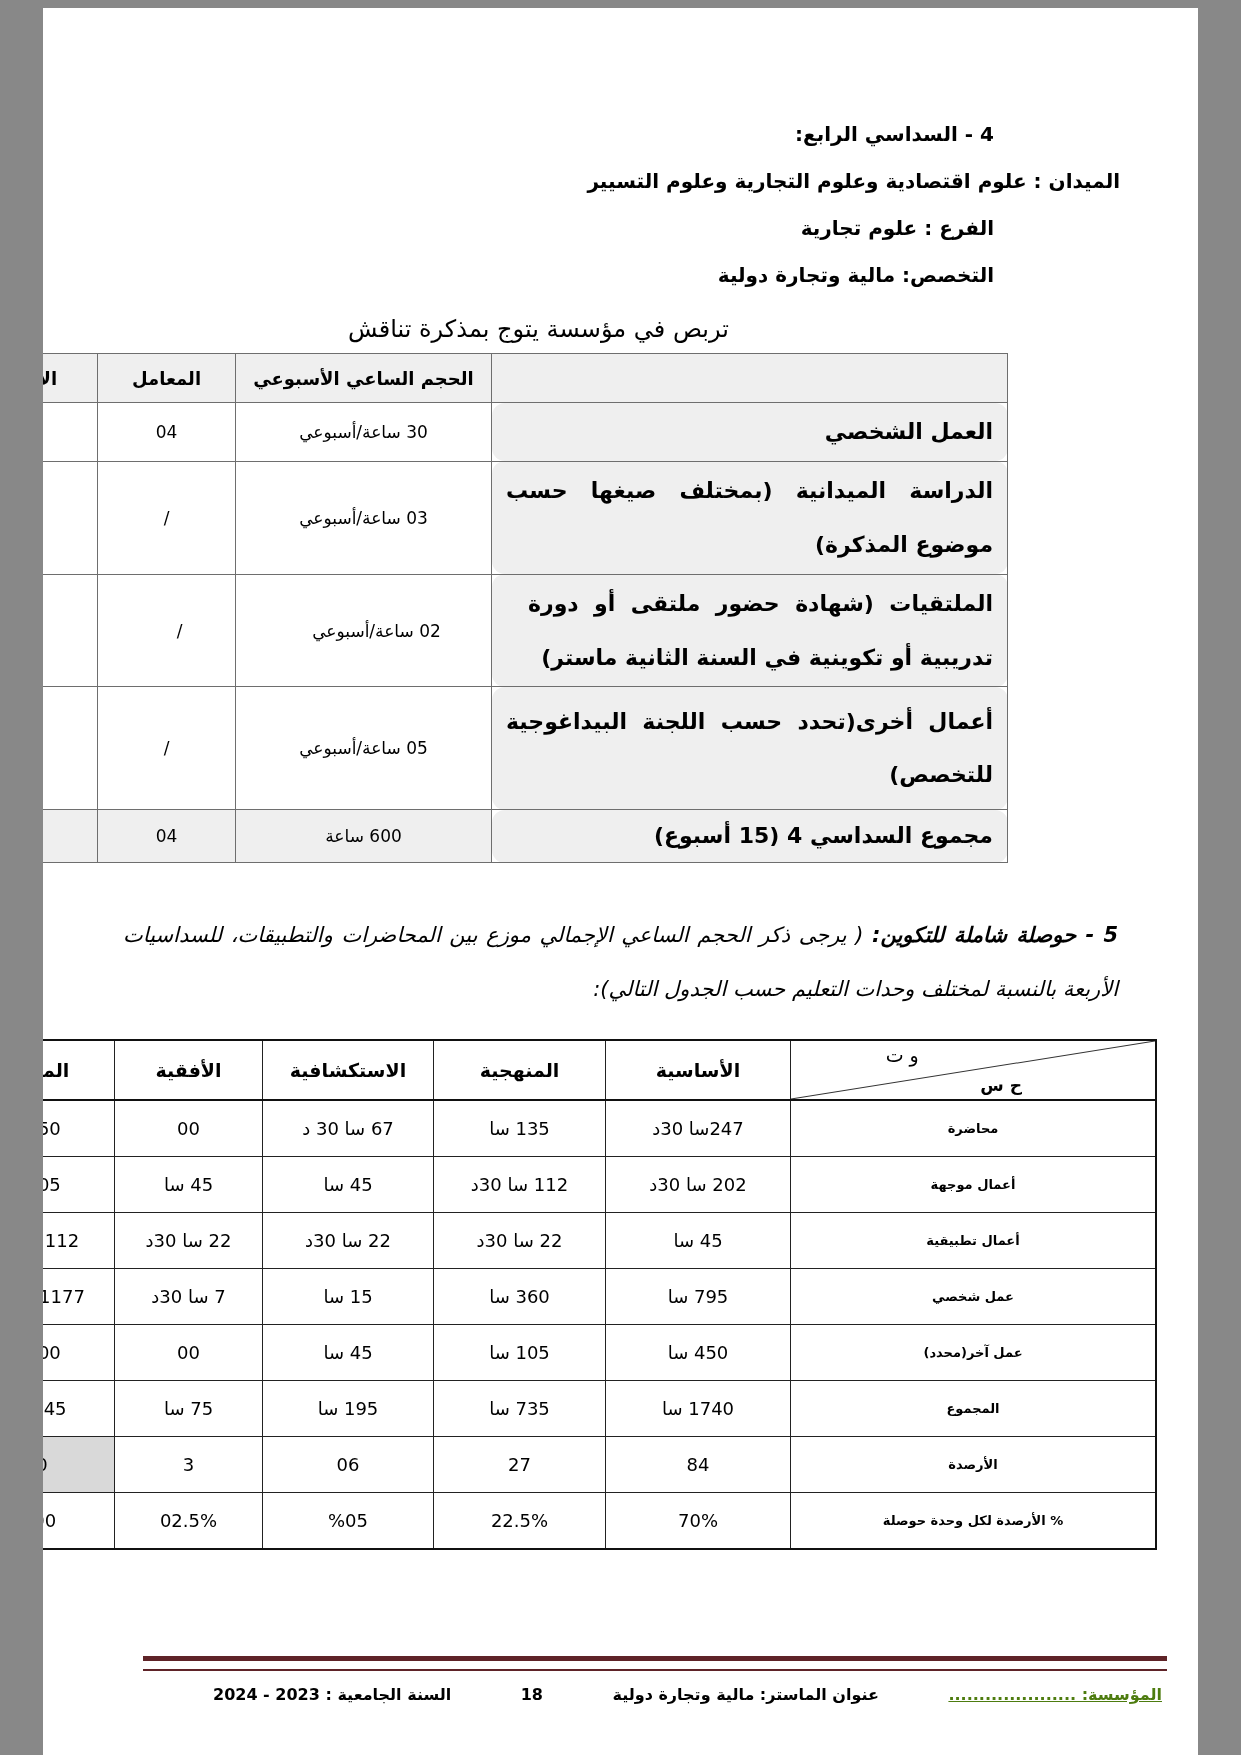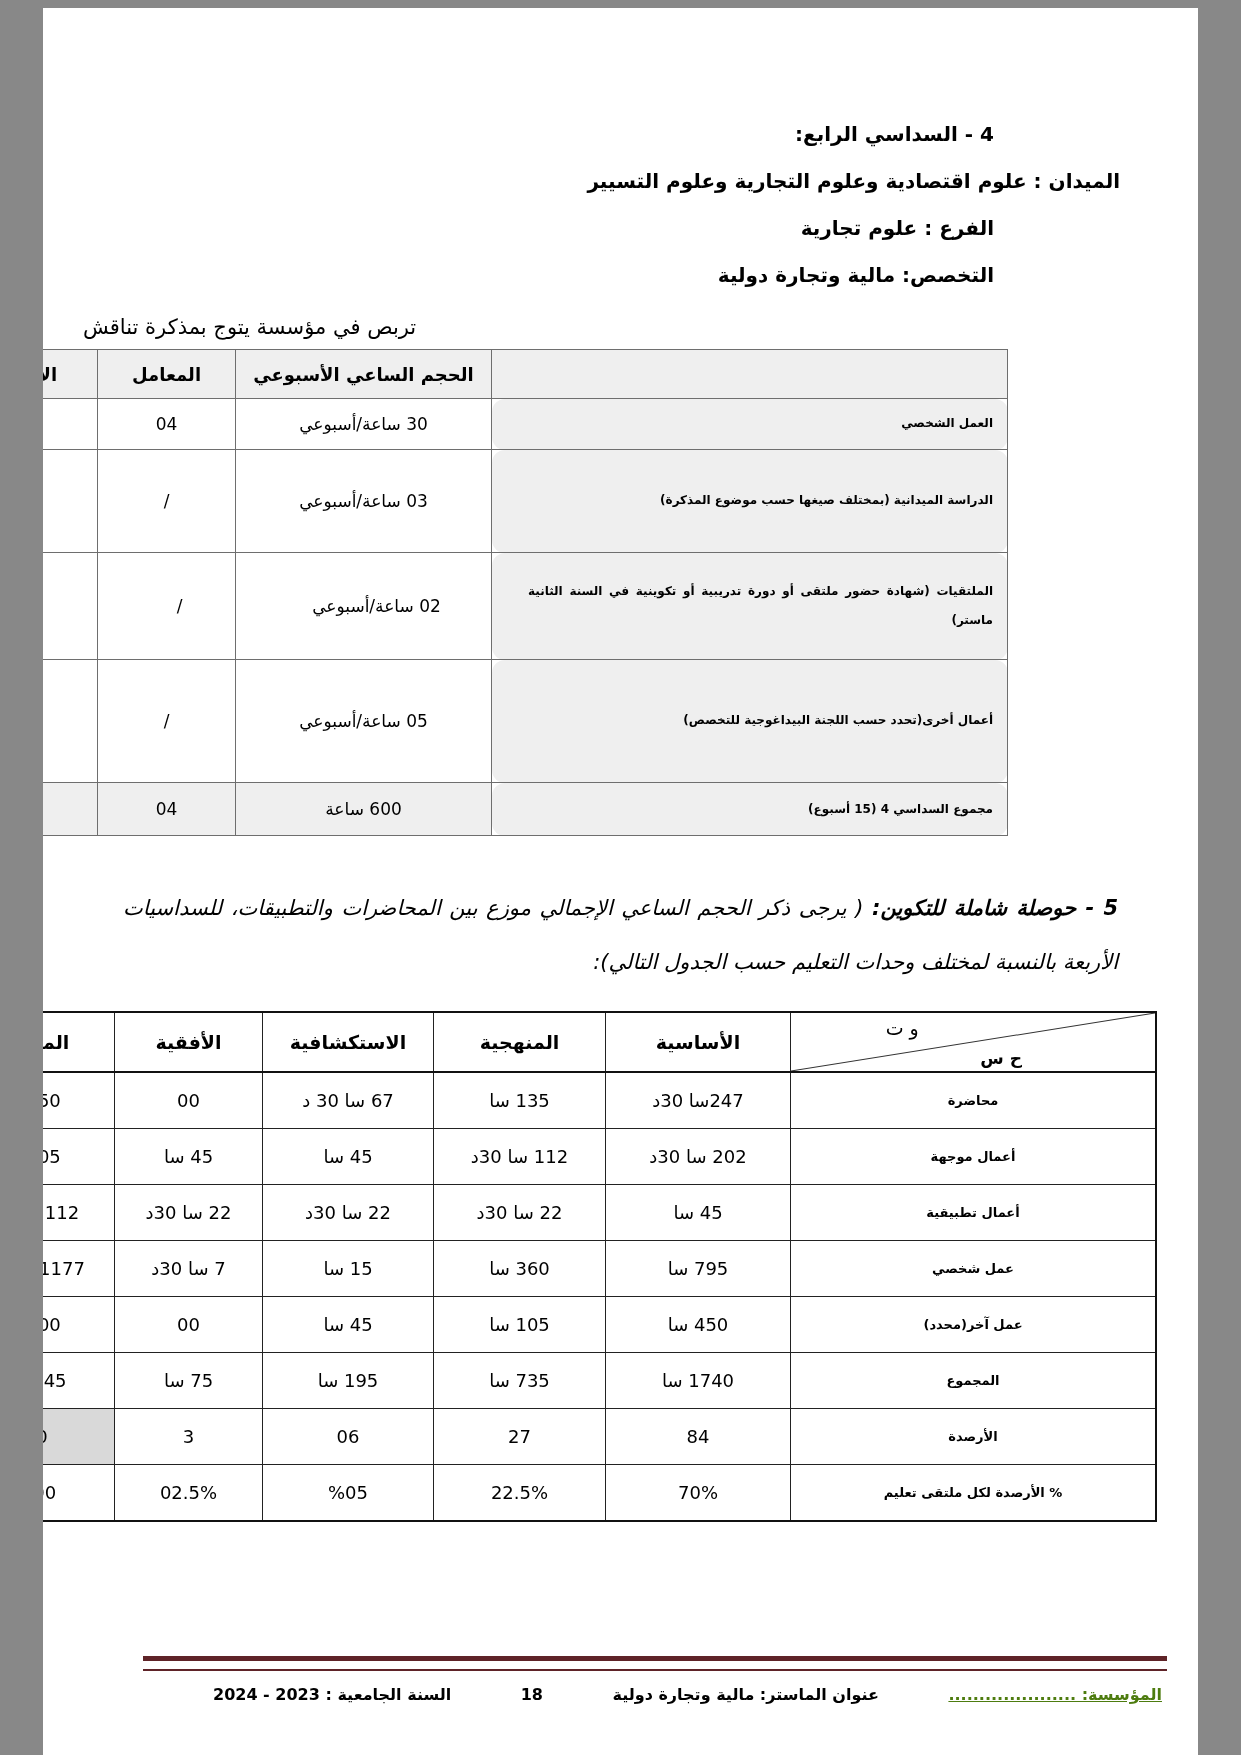--- a/index.html
+++ b/index.html
@@ -6,31 +6,31 @@
   .page{
     width:1155px;height:1755px;background:#ffffff;position:relative;
     margin:8px auto;direction:rtl;color:#000;overflow:hidden;
     font-family:"DejaVu Sans", sans-serif;
   }
   
   .header-block{padding-top:103px;}
   .h-line{font-weight:bold;font-size:20px;line-height:47px;text-align:right;margin-left:40px;}
   .indent-a{margin-right:204px;}
   .indent-b{margin-right:78px;}
-  .intro-note{font-size:21px;text-align:left;margin:16px 204px 10px 40px;}
+  .intro-note{font-size:24px;text-align:center;margin:16px 204px 10px 40px;}
 
   
   table.t1{border-collapse:collapse;width:975px;margin:6px 190px 0 0;table-layout:fixed;}
   .t1 td{border:1px solid #6e6e6e;padding:2px 10px;vertical-align:middle;font-size:17px;}
   .t1 .c-label{width:495px;}
   .t1 .c-weekly{width:235px;}
   .t1 .c-coef{width:117px;}
   .t1 .c-credits{width:128px;}
   .t1 .shade{background:#efefef;}
-  .t1 .lbl{font-weight:bold;text-align:justify;font-size:12px;line-height:2.45;padding:2px 14px;border-radius:13px;}
+  .t1 .lbl{font-weight:bold;text-align:justify;font-size:22px;line-height:2.45;padding:2px 14px;border-radius:13px;}
   .t1 .val{text-align:center;}
   .t1 .hdr{font-weight:bold;text-align:center;font-size:18px;}
   .t1 tr.rh td{height:44px;}
   .t1 tr.r1 td{height:46px;}
   .t1 tr.r2 td{height:98px;}
   .t1 tr.r3 td{height:102px;padding-left:36px;}
   .t1 tr.r4 td{height:118px;}
   .t1 tr.rt td{height:48px;}
   .t1 tr.rt .lbl{line-height:1.4;padding-left:34px;}
 
@@ -185,21 +185,21 @@
     </tr>
     <tr>
       <td class="row-label">الأرصدة</td>
       <td>84</td>
       <td>27</td>
       <td>06</td>
       <td>3</td>
       <td class="dark">120</td>
     </tr>
     <tr>
-      <td class="row-label">% الأرصدة لكل ملتقى تعليم</td>
+      <td class="row-label">% الأرصدة لكل وحدة حوصلة</td>
       <td>70%</td>
       <td>22.5%</td>
       <td>%05</td>
       <td>02.5%</td>
       <td>%100</td>
     </tr>
   </tbody>
     </table>
 
   <div class="footer">

